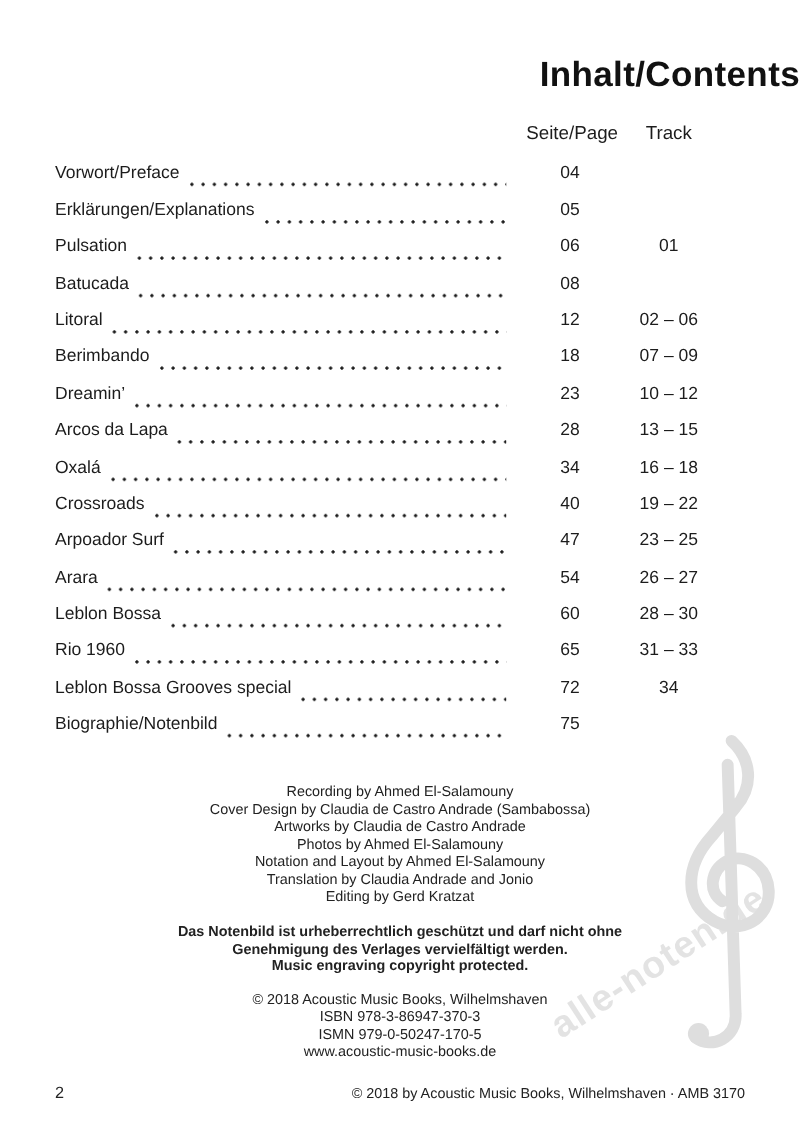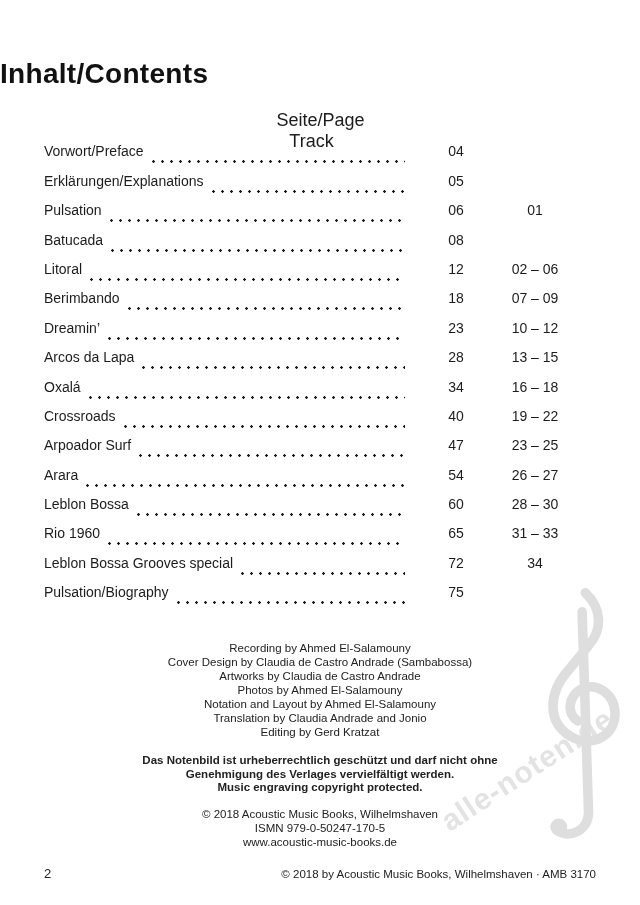--- a/index.html
+++ b/index.html
@@ -9,33 +9,33 @@
     height: 905px;
     background: #ffffff;
     box-sizing: border-box;
     font-family: "Liberation Sans", sans-serif;
     color: #1c1c1c;
     overflow: hidden;
   }
   .content { position: relative; z-index: 1; }
 
   h1.page-title {
-    margin: 58px 0 0 0;
-    text-align: left;
+    margin: 44px 0 0 0;
+    text-align: right;
     font-size: 28px;
     font-weight: 700;
     letter-spacing: 0.3px;
     color: #111;
   }
 
   .toc {
     margin: 20px 61px 0 44px;
     font-size: 14px;
   }
-  .toc-header { display: flex; align-items: center; height: 20px; font-size: 18px; flex-direction: column; }
+  .toc-header { display: flex; align-items: center; height: 20px; font-size: 15px; }
   .toc-header .spacer { flex: 1; }
   .col-page  { width: 70px; text-align: center; flex: 0 0 auto; }
   .col-track { width: 88px; text-align: center; flex: 0 0 auto; }
 
   .toc-row { display: flex; align-items: flex-end; height: 29.4px; }
   .entry-title { white-space: nowrap; flex: 0 0 auto; }
   .leader {
     flex: 1 1 auto;
     height: 3px;
     position: relative;
@@ -211,21 +211,21 @@
             <span class="col-page">65</span>
             <span class="col-track">31 – 33</span>
           </div>
           <div class="toc-row">
             <span class="entry-title">Leblon Bossa Grooves special</span>
             <span class="leader"></span>
             <span class="col-page">72</span>
             <span class="col-track">34</span>
           </div>
           <div class="toc-row">
-            <span class="entry-title">Pulsation/Biography</span>
+            <span class="entry-title">Biographie/Notenbild</span>
             <span class="leader"></span>
             <span class="col-page">75</span>
             <span class="col-track"></span>
           </div>
         </div>
     </div>
 
     <div class="center-block credits" id="credits-lines">
         <div>Recording by Ahmed El-Salamouny</div>
         <div>Cover Design by Claudia de Castro Andrade (Sambabossa)</div>
@@ -235,20 +235,21 @@
         <div>Translation by Claudia Andrade and Jonio</div>
         <div>Editing by Gerd Kratzat</div>
       </div>
     <div class="center-block legal" id="legal-lines">
         <div>Das Notenbild ist urheberrechtlich geschützt und darf nicht ohne</div>
         <div>Genehmigung des Verlages vervielfältigt werden.</div>
         <div>Music engraving copyright protected.</div>
       </div>
     <div class="center-block publisher" id="publisher-lines">
         <div>© 2018 Acoustic Music Books, Wilhelmshaven</div>
+        <div>ISBN 978-3-86947-370-3</div>
         <div>ISMN 979-0-50247-170-5</div>
         <div>www.acoustic-music-books.de</div>
       </div>
   </div>
 
   <div class="footer">
     <span class="page-num">2</span>
     <span>© 2018 by Acoustic Music Books, Wilhelmshaven · AMB 3170</span>
   </div>
 

